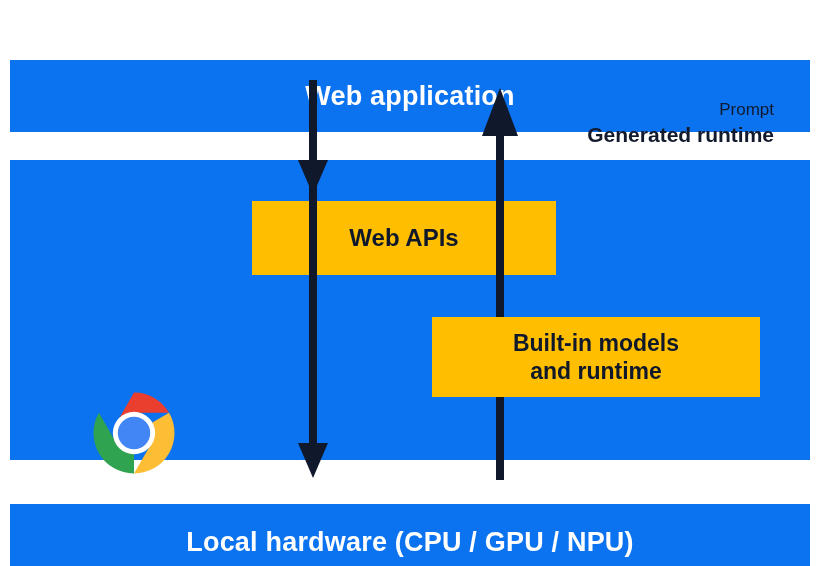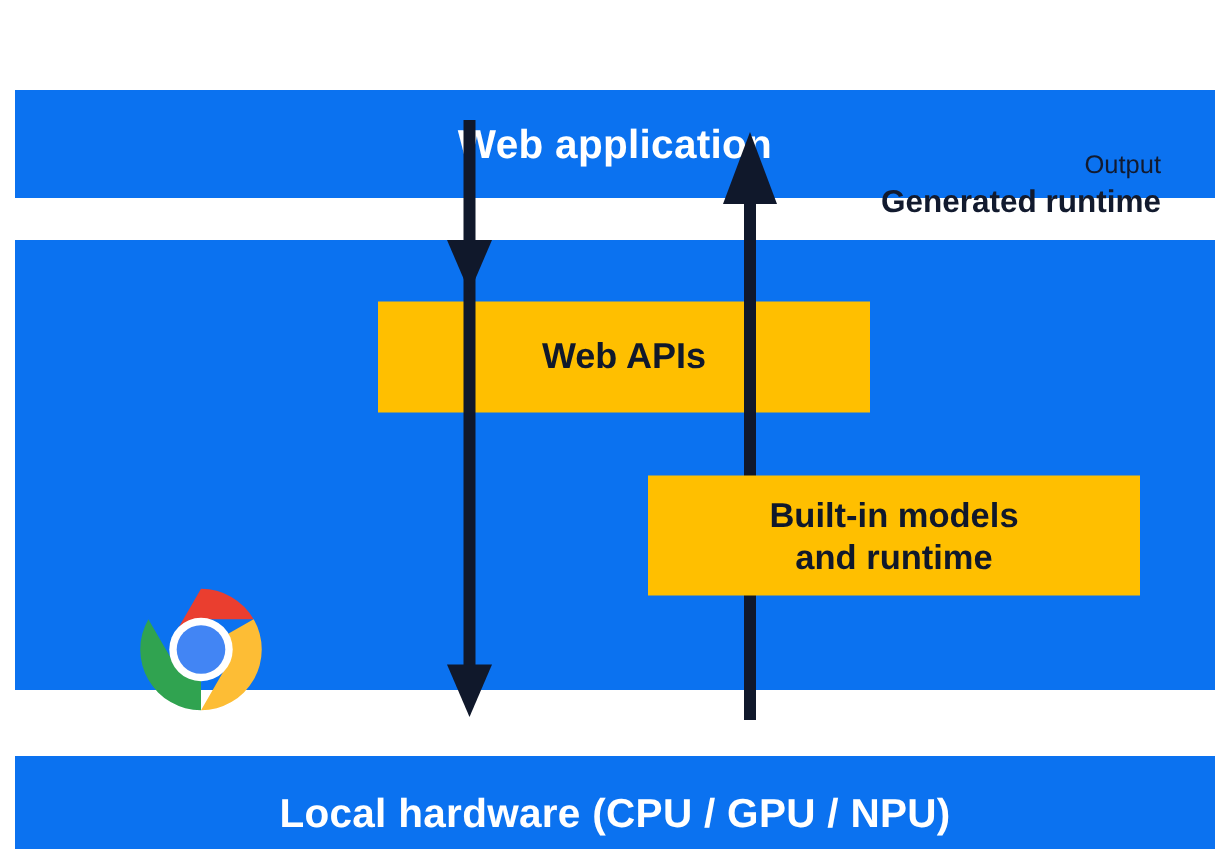--- a/index.html
+++ b/index.html
@@ -116,21 +116,21 @@
     justify-content: center;
     text-align: center;
     z-index: 3;
     color: #10182B;
     font-weight: bold;
     line-height: 1.22;
   }
   #box-web-apis {
     left: 252px;
     top: 201px;
-    width: 328px;
+    width: 304px;
     height: 74px;
     font-size: 24px;
   }
   #box-builtin-models {
     left: 432px;
     top: 317px;
     width: 328px;
     height: 80px;
     font-size: 23px;
     z-index: 6;
@@ -141,21 +141,21 @@
 <body>
 
 <div id="canvas">
 
   <div class="layer" id="layer-web-application">
     <span class="layer-title">Web application</span>
   </div>
 
 
   <div class="flow-label" id="flow-label-output">
-    <span class="flow-kicker">Output</span>
+    <span class="flow-kicker">Prompt</span>
     <span class="flow-value">Generated runtime</span>
   </div>
 
   <div class="layer" id="layer-browser">
 
     <div id="browser-mark">
       <svg id="chrome-icon" width="90" height="90" viewBox="0 0 100 100">
 
         <path d="M50 5 A45 45 0 0 1 88.97 27.5 L50 27.5 A22.5 22.5 0 0 0 30.52 38.75 Z" fill="#EA3E2F"></path>
 

